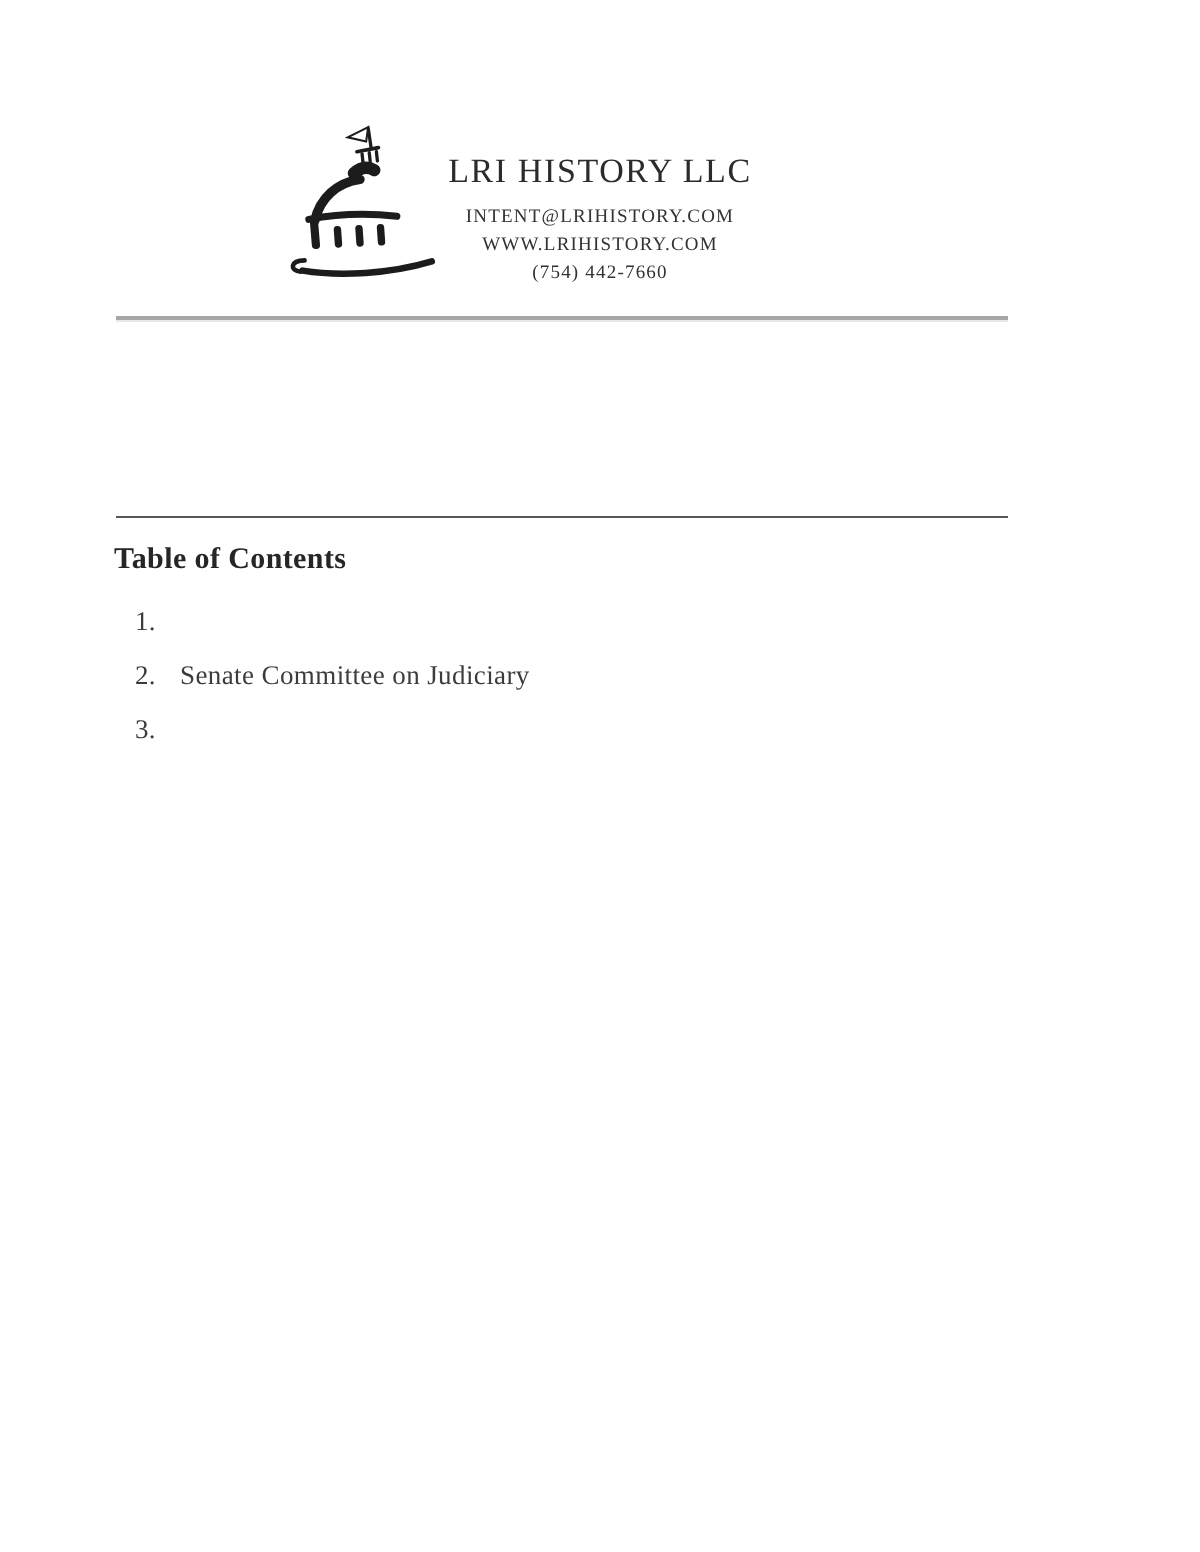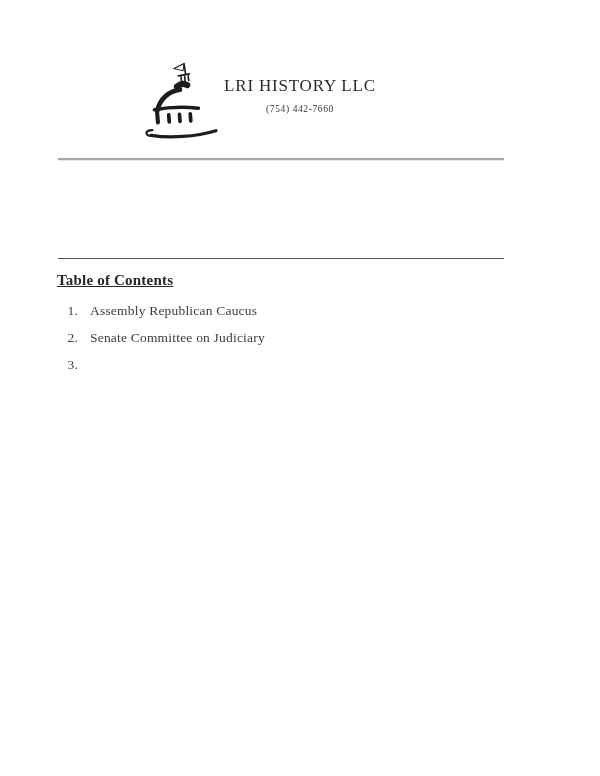--- a/index.html
+++ b/index.html
@@ -81,21 +81,20 @@
 
   
   .toc-title {
     position: absolute;
     left: 57px;
     top: 272px;
     font-size: 15px;
     font-weight: bold;
     color: #262626;
     letter-spacing: 0.2px;
-    text-decoration: underline;
   }
   .toc-list {
     position: absolute;
     left: 58px;
     top: 297px;
     width: 440px;
   }
   .toc-item {
     display: flex;
     height: 27px;
@@ -141,36 +140,37 @@
     <path d="M 29 52.5 L 29.5 59.5" stroke-width="3.6"></path>
     <path d="M 39.5 52 L 40 59" stroke-width="3.6"></path>
     <path d="M 50 51.5 L 50.5 58.5" stroke-width="3.6"></path>
 
     <path d="M 11 73 C 5.5 72.5, 6 67.5, 13 67.5" stroke-width="2.2"></path>
     <path d="M 12 72.5 C 30 75.5, 55 74, 75 68" stroke-width="3.2"></path>
   </svg>
 
   <div class="header-text">
     <div class="company-name">LRI HISTORY LLC</div>
+    <div class="contact-line">INTENT@LRIHISTORY.COM</div>
+    <div class="contact-line">WWW.LRIHISTORY.COM</div>
     <div class="contact-line">(754) 442-7660</div>
   </div>
 
   <div class="rule rule-top"></div>
 
   <div class="session-block">
   </div>
 
   <div class="rule rule-bottom"></div>
 
   <div class="toc-title">Table of Contents</div>
 
   <div class="toc-list">
     <div class="toc-item">
       <span class="toc-num">1.</span>
-      <span class="toc-label">Assembly Republican Caucus</span>
     </div>
     <div class="toc-item">
       <span class="toc-num">2.</span>
       <span class="toc-label">Senate Committee on Judiciary</span>
     </div>
     <div class="toc-item">
       <span class="toc-num">3.</span>
     </div>
   </div>
 

